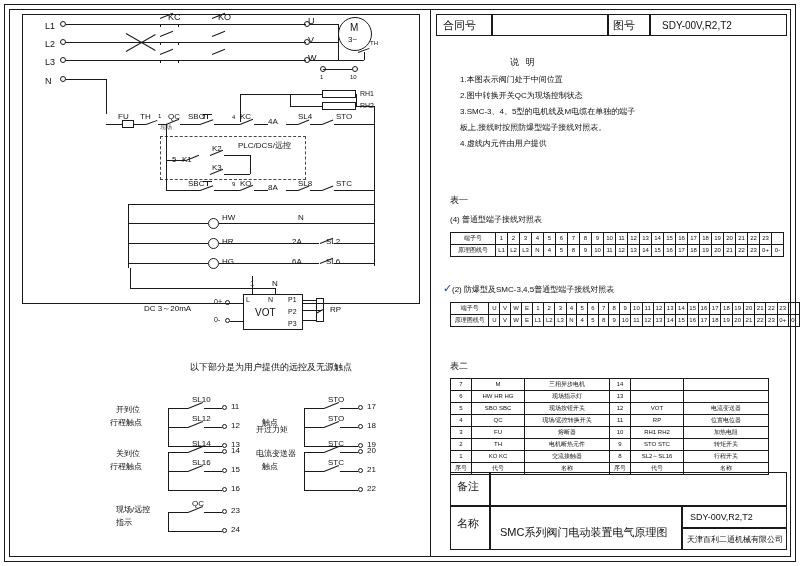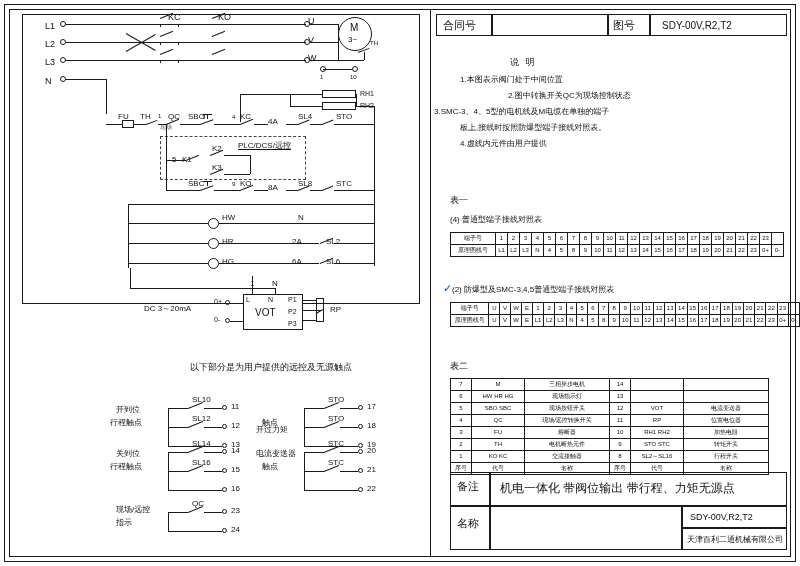--- a/index.html
+++ b/index.html
@@ -139,21 +139,21 @@
   <div class="ln h" style="left:286px;top:124px;width:12px;"></div>
   <div class="ln" style="left:298px;top:124px;width:12px;height:1px;transform:rotate(-22deg);transform-origin:left center;"></div>
   <div class="txt t8" style="left:298px;top:113px;">SL4</div>
   <div class="ln h" style="left:310px;top:124px;width:12px;"></div>
   <div class="ln" style="left:322px;top:124px;width:12px;height:1px;transform:rotate(-22deg);transform-origin:left center;"></div>
   <div class="txt t8" style="left:336px;top:113px;">STO</div>
   <div class="ln h" style="left:334px;top:124px;width:40px;"></div>
   <div class="ln v" style="left:374px;top:124px;height:12px;"></div>
 
   <div class="abs" style="left:160px;top:136px;width:146px;height:44px;border:1px dashed #444;box-sizing:border-box;"></div>
-  <div class="txt t8" style="left:238px;top:142px;text-decoration:underline;">PLC/DCS/远控</div>
+  <div class="txt t8" style="left:238px;top:142px;">PLC/DCS/远控</div>
   <div class="txt t8" style="left:182px;top:156px;">K1</div>
   <div class="txt t8" style="left:172px;top:156px;">5</div>
   <div class="txt t8" style="left:212px;top:145px;">K2</div>
   <div class="txt t8" style="left:212px;top:164px;">K3</div>
   <div class="ln" style="left:186px;top:160px;width:14px;height:1px;transform:rotate(-22deg);transform-origin:left center;"></div>
   <div class="ln" style="left:210px;top:155px;width:14px;height:1px;transform:rotate(-22deg);transform-origin:left center;"></div>
   <div class="ln" style="left:210px;top:174px;width:14px;height:1px;transform:rotate(-22deg);transform-origin:left center;"></div>
   <div class="ln h" style="left:166px;top:160px;width:20px;"></div>
   <div class="ln h" style="left:224px;top:155px;width:26px;"></div>
   <div class="ln h" style="left:224px;top:174px;width:26px;"></div>
@@ -336,22 +336,22 @@
   <div class="box" style="left:436px;top:14px;width:56px;height:22px;"></div>
   <div class="txt t11" style="left:443px;top:20px;font-size:11px;">合同号</div>
   <div class="box" style="left:492px;top:14px;width:116px;height:22px;"></div>
   <div class="box" style="left:608px;top:14px;width:42px;height:22px;"></div>
   <div class="txt t11" style="left:613px;top:20px;font-size:11px;">图号</div>
   <div class="box" style="left:650px;top:14px;width:137px;height:22px;"></div>
   <div class="txt t10" style="left:662px;top:21px;font-size:10px;">SDY-00V,R2,T2</div>
 
   <div class="txt t9" style="left:510px;top:58px;font-size:9px;letter-spacing:2px;">说  明</div>
   <div class="txt t8" style="left:460px;top:76px;">1.本图表示阀门处于中间位置</div>
-  <div class="txt t8" style="left:460px;top:92px;margin-left:48px;">2.图中转换开关QC为现场控制状态</div>
-  <div class="txt t8" style="left:434px;top:108px;">3.SMC-3、4、5型的电机线及M电缆在单独的端子</div>
+  <div class="txt t8" style="left:460px;top:92px;">2.图中转换开关QC为现场控制状态</div>
+  <div class="txt t8" style="left:460px;top:108px;">3.SMC-3、4、5型的电机线及M电缆在单独的端子</div>
   <div class="txt t8" style="left:460px;top:124px;">   板上,接线时按照防爆型端子接线对照表。</div>
   <div class="txt t8" style="left:460px;top:140px;">4.虚线内元件由用户提供</div>
 
   <div class="txt t9" style="left:450px;top:196px;">表一</div>
   <div class="txt t8" style="left:450px;top:216px;">(4) 普通型端子接线对照表</div>
 
   <table class="tbl" id="t1" style="left:450px;top:232px;">
       <tbody>
         <tr>
           <td style="width: 44px;">端子号</td>
@@ -546,22 +546,22 @@
           <td style="width: 20px;">序号</td>
           <td style="width: 52px;">代号</td>
           <td style="width: 84px;">名称</td>
         </tr>
       </tbody>
     </table>
 
   <div class="box" style="left:450px;top:472px;width:40px;height:34px;"></div>
   <div class="txt" style="left:457px;top:482px;font-size:11px;font-family:Liberation Mono, monospace;">备注</div>
   <div class="box" style="left:490px;top:472px;width:297px;height:34px;"></div>
-  <div class="txt" style="left:500px;top:482px;font-size:12px;">机电一体化 带阀位输出 带行程、力矩无源点</div>
 
   <div class="box" style="left:450px;top:506px;width:40px;height:44px;"></div>
   <div class="txt" style="left:457px;top:518px;font-size:11px;">名称</div>
   <div class="box" style="left:490px;top:506px;width:192px;height:44px;"></div>
+  <div class="txt" style="left:500px;top:527px;font-size:11px;">SMC系列阀门电动装置电气原理图</div>
   <div class="box" style="left:682px;top:506px;width:105px;height:22px;"></div>
   <div class="txt" style="left:690px;top:513px;font-size:9px;">SDY-00V,R2,T2</div>
   <div class="box" style="left:682px;top:528px;width:105px;height:22px;"></div>
   <div class="txt" style="left:687px;top:536px;font-size:8px;">天津百利二通机械有限公司</div>
 </div>
 
 </body></html>

